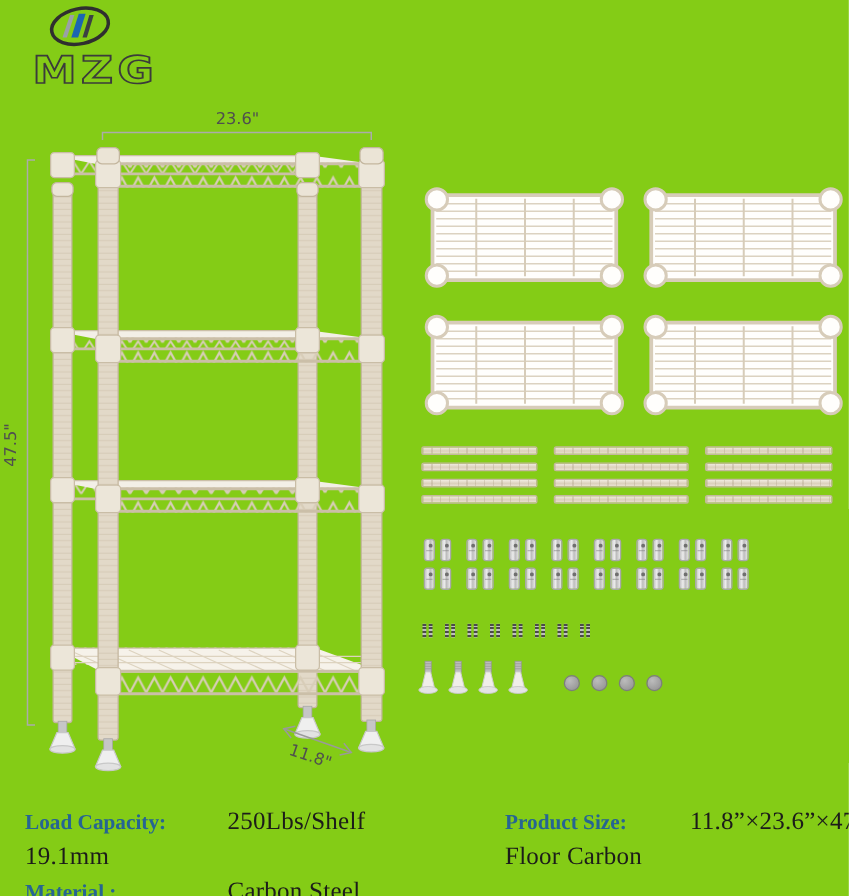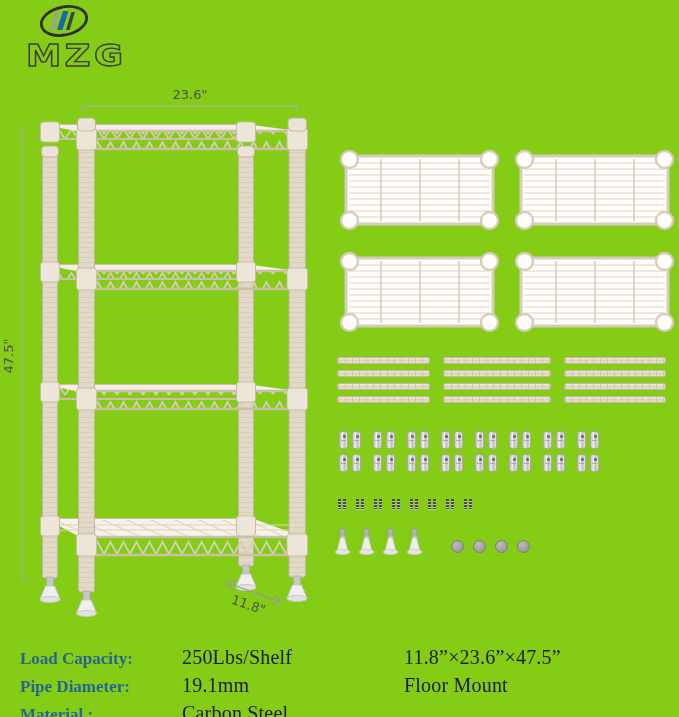--- a/index.html
+++ b/index.html
@@ -553,31 +553,31 @@
 
     <span class="cap"></span>
   </div>
 
   <div class="specs specs-left">
     <div class="spec-row">
       <span class="spec-label">Load Capacity:</span>
       <span class="spec-value">250Lbs/Shelf</span>
     </div>
     <div class="spec-row">
-      <span class="spec-label">Pipe Diameter:</span>
       <span class="spec-value">19.1mm</span>
     </div>
     <div class="spec-row">
       <span class="spec-label">Material :</span>
       <span class="spec-value">Carbon Steel</span>
     </div>
   </div>
 
   <div class="specs specs-right">
     <div class="spec-row">
+      <span class="spec-label">Product Size:</span>
       <span class="spec-value">11.8”×23.6”×47.5”</span>
     </div>
     <div class="spec-row">
-      <span class="spec-value">Floor Mount</span>
+      <span class="spec-value">Floor Carbon</span>
     </div>
   </div>
 
 </div>
 
 </body></html>

